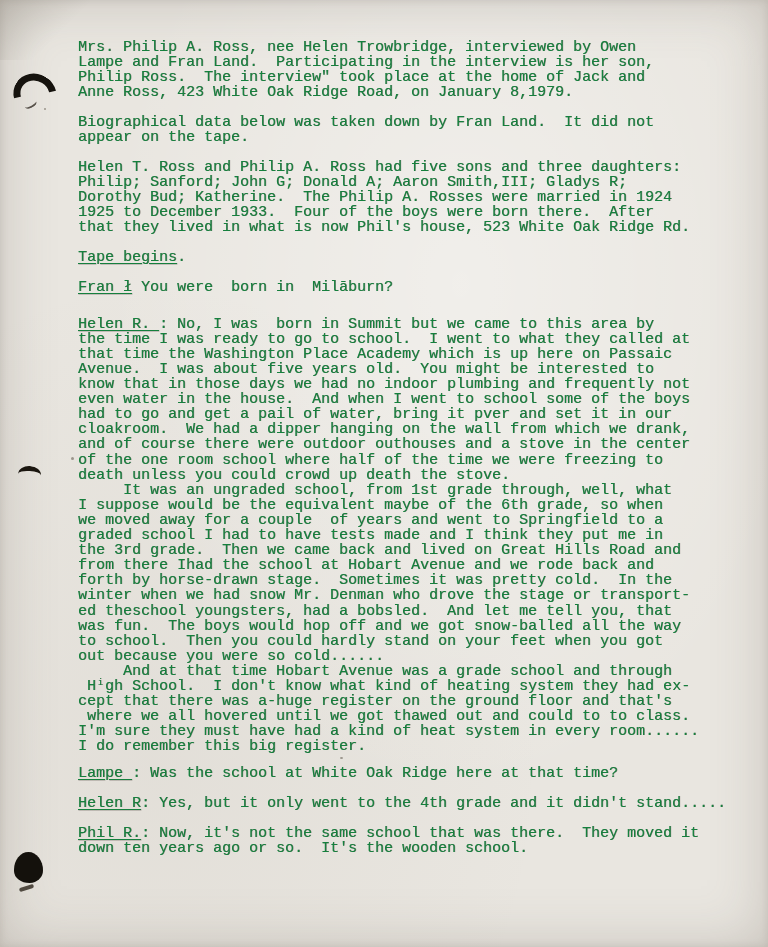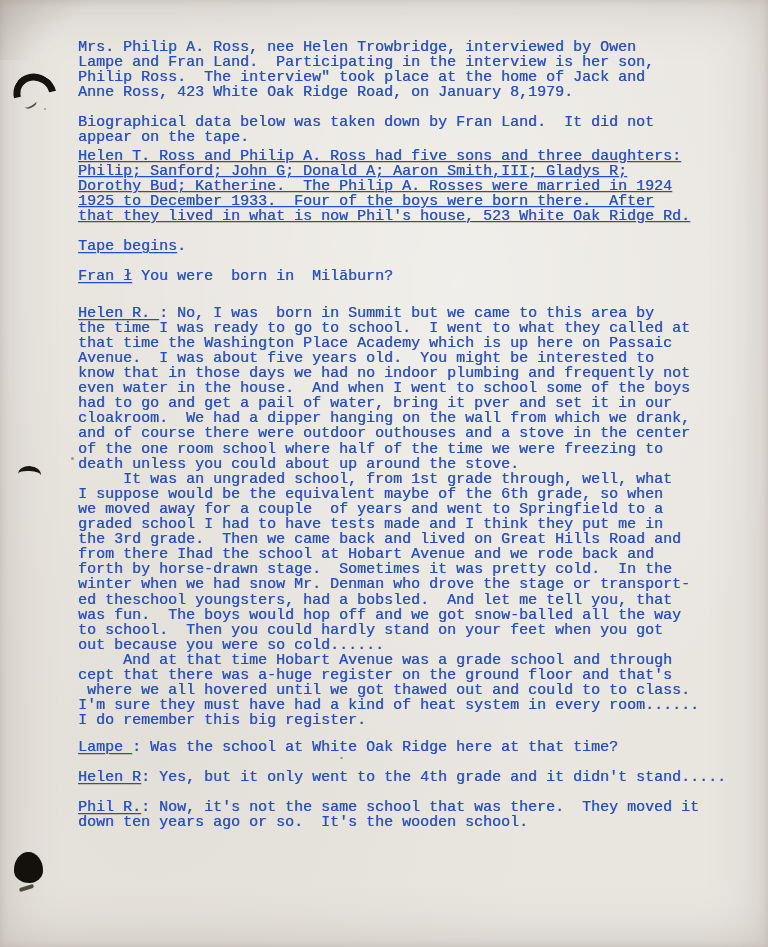--- a/index.html
+++ b/index.html
@@ -14,21 +14,21 @@
   .vignette{
     position:absolute;inset:0;pointer-events:none;
     box-shadow:inset 0 0 55px rgba(110,102,88,.28), inset 0 0 8px rgba(110,102,88,.18);
   }
   .corner-shade{
     position:absolute;left:0;top:0;width:90px;height:60px;pointer-events:none;
     background:linear-gradient(135deg, rgba(105,98,86,.22) 0%, rgba(105,98,86,0) 62%);
   }
   .doc{
     position:absolute;left:78px;top:40px;width:640px;
-    color:#1d4ed8;font-size:15px;
+    color:#15803d;font-size:15px;
   }
   .paragraph{position:relative;}
   .line{
     white-space:pre;height:15.1px;line-height:15.1px;
     text-shadow:0.4px 0.4px 0.6px rgba(52,48,42,.55);
     letter-spacing:0px;
   }
   .speaker{
     text-decoration:underline;text-underline-offset:2px;
     text-decoration-thickness:1.2px;
@@ -83,21 +83,21 @@
     <div class="paragraph" style="margin-top: 0px;">
       <div class="line">Mrs. Philip A. Ross, nee Helen Trowbridge, interviewed by Owen</div>
       <div class="line">Lampe and Fran Land.  Participating in the interview is her son,</div>
       <div class="line">Philip Ross.  The interview" took place at the home of Jack and</div>
       <div class="line">Anne Ross, 423 White Oak Ridge Road, on January 8,1979.</div>
     </div>
     <div class="paragraph" style="margin-top: 14.5px;">
       <div class="line">Biographical data below was taken down by Fran Land.  It did not</div>
       <div class="line">appear on the tape.</div>
     </div>
-    <div class="paragraph" style="margin-top: 4px; text-decoration: underline;">
+    <div class="paragraph" style="margin-top: 15px;">
       <div class="line">Helen T. Ross and Philip A. Ross had five sons and three daughters:</div>
       <div class="line">Philip; Sanford; John G; Donald A; Aaron Smith,III; Gladys R;</div>
       <div class="line">Dorothy Bud; Katherine.  The Philip A. Rosses were married in 1924</div>
       <div class="line">1925 to December 1933.  Four of the boys were born there.  After</div>
       <div class="line">that they lived in what is now Phil's house, 523 White Oak Ridge Rd.</div>
     </div>
     <div class="paragraph" style="margin-top: 14.5px;">
       <div class="line"><span class="speaker">Tape begins</span><span>.</span></div>
     </div>
     <div class="paragraph" style="margin-top: 14.5px;">
@@ -107,34 +107,35 @@
       <div class="line"><span class="speaker">Helen R. </span><span>: No, I was  born in Summit but we came to this area by</span></div>
       <div class="line">the time I was ready to go to school.  I went to what they called at</div>
       <div class="line">that time the Washington Place Academy which is up here on Passaic</div>
       <div class="line">Avenue.  I was about five years old.  You might be interested to</div>
       <div class="line">know that in those days we had no indoor plumbing and frequently not</div>
       <div class="line">even water in the house.  And when I went to school some of the boys</div>
       <div class="line">had to go and get a pail of water, bring it pver and set it in our</div>
       <div class="line">cloakroom.  We had a dipper hanging on the wall from which we drank,</div>
       <div class="line">and of course there were outdoor outhouses and a stove in the center</div>
       <div class="line">of the one room school where half of the time we were freezing to</div>
-      <div class="line">death unless you could about up around the stove.</div>
+      <div class="line">death unless you could crowd up death the stove.</div>
       <div class="line">     It was an ungraded school, from 1st grade through, well, what</div>
       <div class="line">I suppose would be the equivalent maybe of the 6th grade, so when</div>
       <div class="line">we moved away for a couple  of years and went to Springfield to a</div>
       <div class="line">graded school I had to have tests made and I think they put me in</div>
       <div class="line">the 3rd grade.  Then we came back and lived on Great Hills Road and</div>
       <div class="line">from there Ihad the school at Hobart Avenue and we rode back and</div>
       <div class="line">forth by horse-drawn stage.  Sometimes it was pretty cold.  In the</div>
       <div class="line">winter when we had snow Mr. Denman who drove the stage or transport-</div>
       <div class="line">ed theschool youngsters, had a bobsled.  And let me tell you, that</div>
       <div class="line">was fun.  The boys would hop off and we got snow-balled all the way</div>
       <div class="line">to school.  Then you could hardly stand on your feet when you got</div>
       <div class="line">out because you were so cold......</div>
       <div class="line">     And at that time Hobart Avenue was a grade school and through</div>
+      <div class="line"> Hⁱgh School.  I don't know what kind of heating system they had ex-</div>
       <div class="line">cept that there was a-huge register on the ground floor and that's</div>
       <div class="line"> where we all hovered until we got thawed out and could to to class.</div>
       <div class="line">I'm sure they must have had a kind of heat system in every room......</div>
       <div class="line">I do remember this big register.</div>
     </div>
     <div class="paragraph" style="margin-top: 12px;">
       <div class="line"><span class="speaker">Lampe </span><span>: Was the school at White Oak Ridge here at that time?</span></div>
     </div>
     <div class="paragraph" style="margin-top: 14.5px; text-align: center;">
       <div class="line"><span class="speaker">Helen R</span><span>: Yes, but it only went to the 4th grade and it didn't stand.....</span></div>

